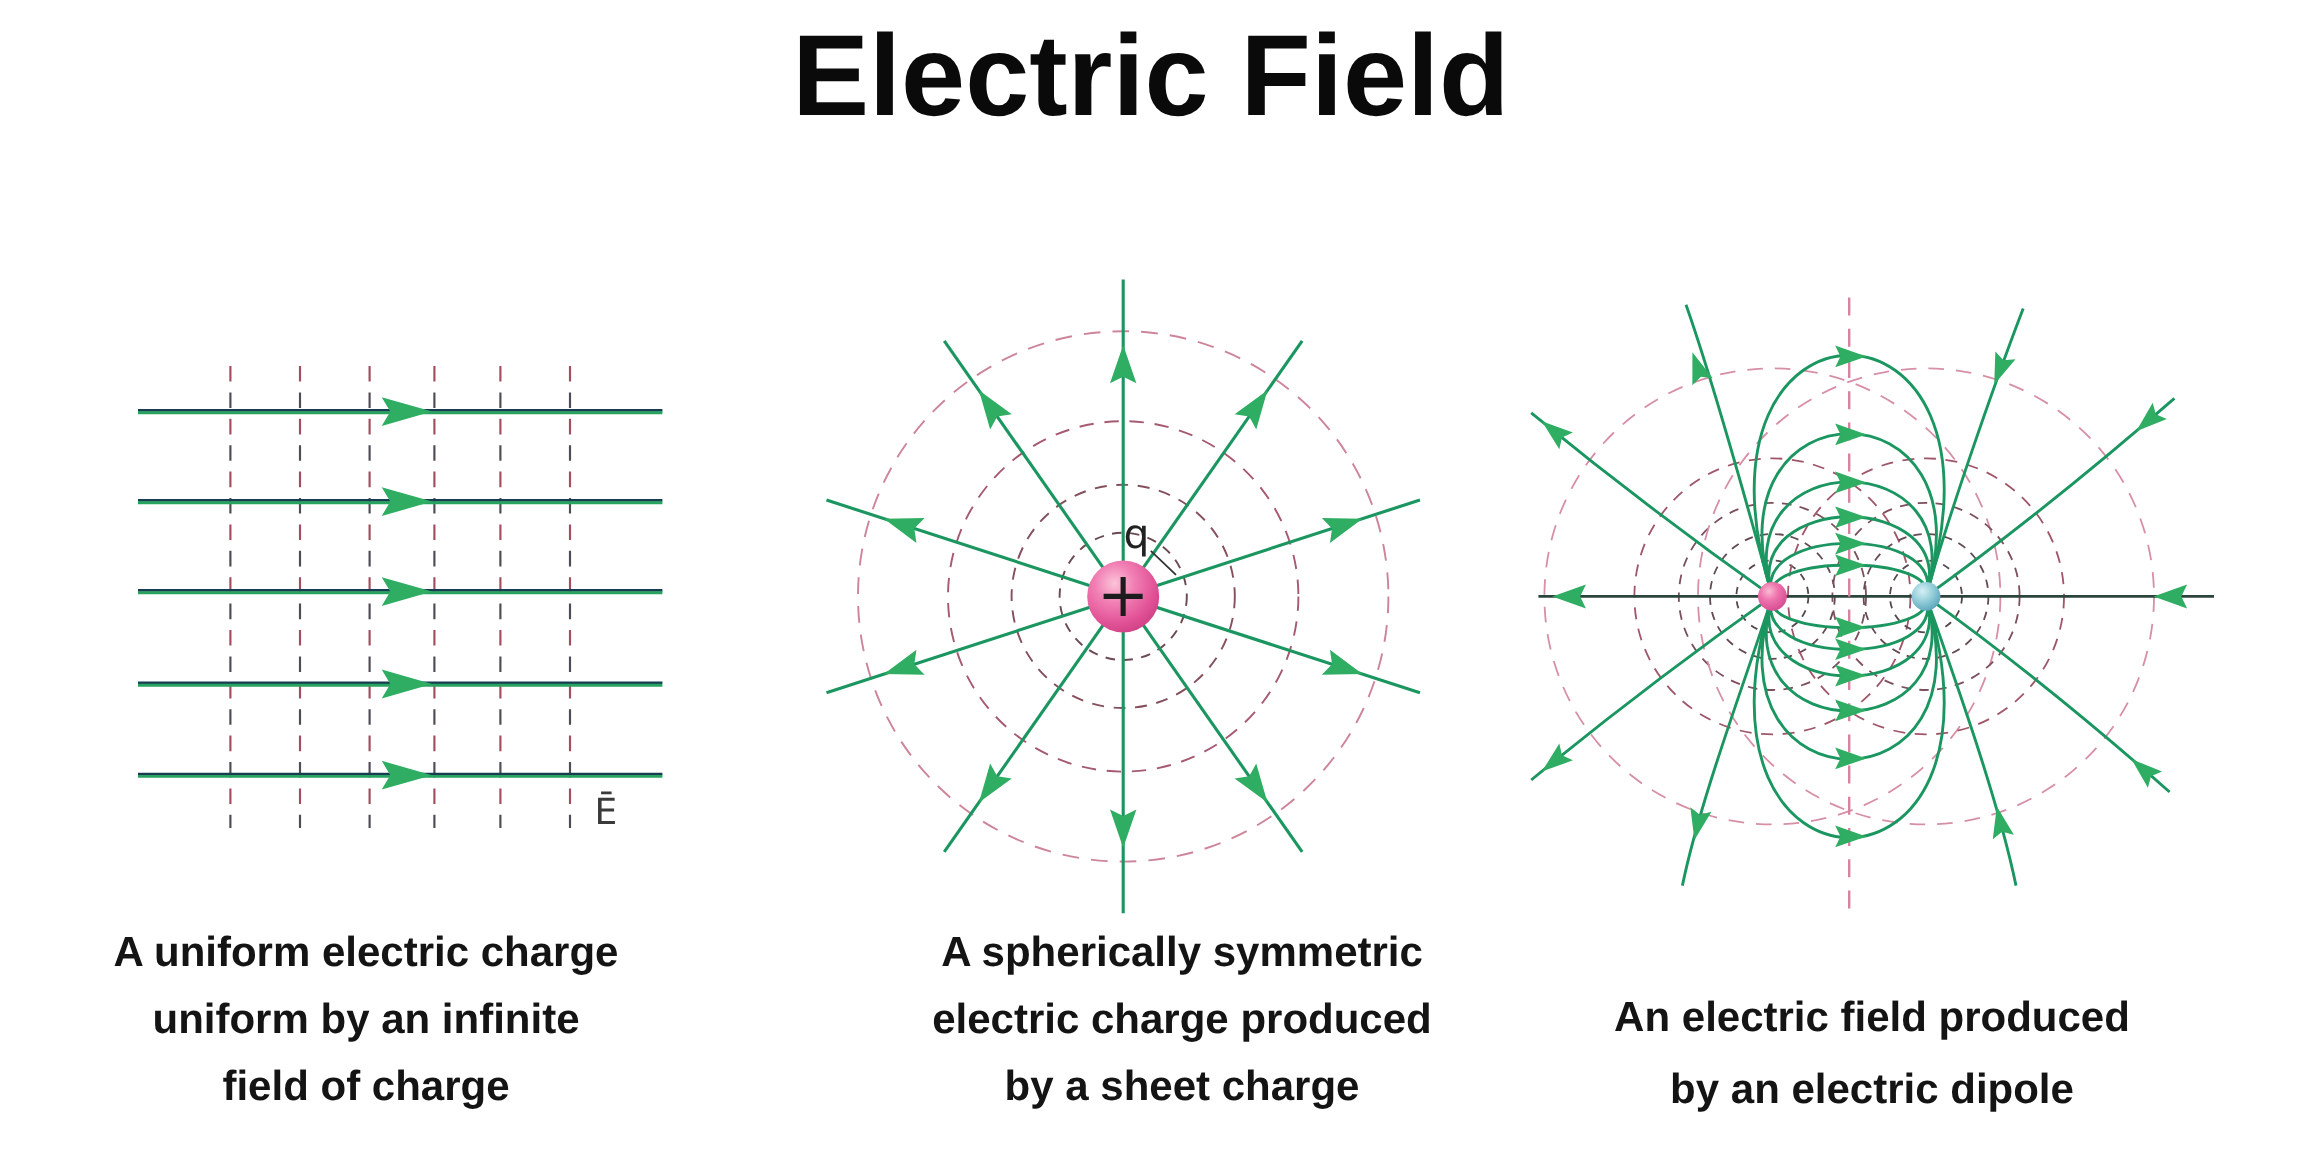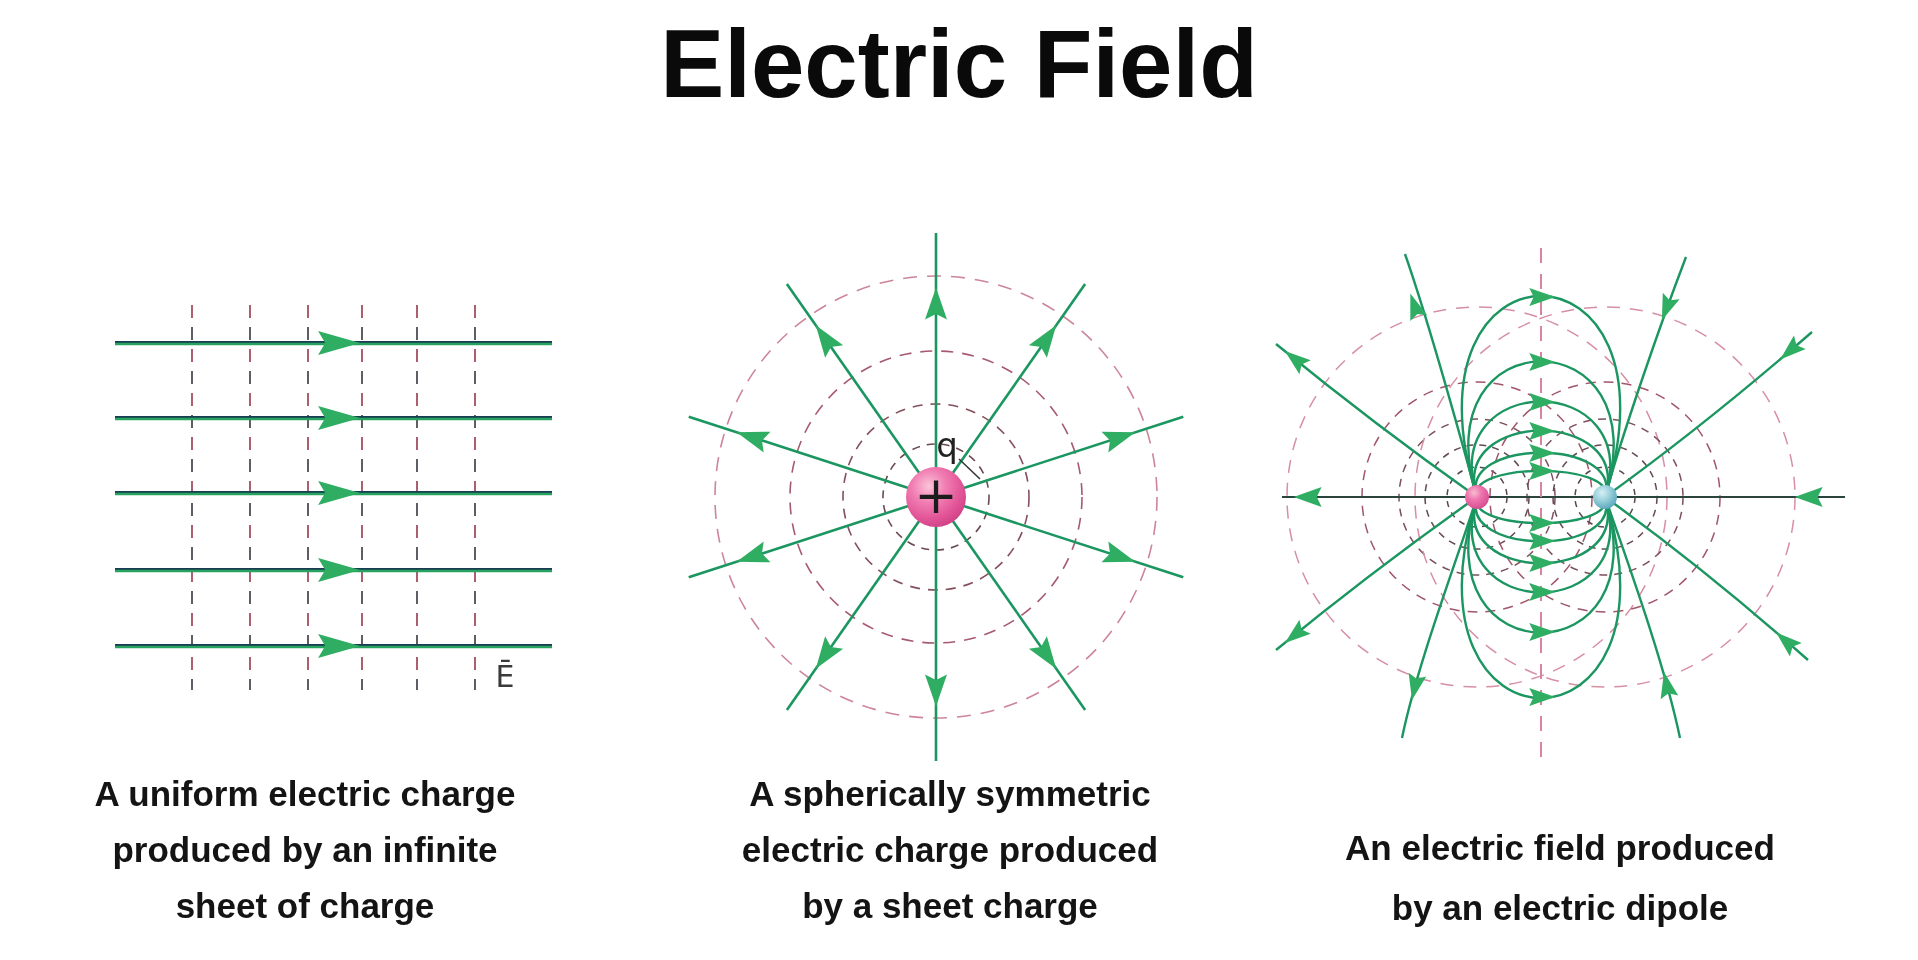--- a/index.html
+++ b/index.html
@@ -8,21 +8,21 @@
   .title{position:absolute;top:14px;left:0;width:100%;text-align:center;
          font-size:96px;font-weight:700;color:#0a0a0a;margin:0;line-height:1.05;}
   .panel{position:absolute;}
   #panel-sheet{left:100px;top:225px;}
   #panel-point{left:656px;top:217px;}
   #panel-dipole{left:1235px;top:185px;}
   .caption{position:absolute;text-align:center;font-weight:700;color:#141414;
            font-size:35px;line-height:56px;}
   .caption span{display:block;}
   #cap-sheet{left:20px;top:766px;width:570px;}
-  #cap-point{left:645px;top:766px;width:610px;}
+  #cap-point{left:680px;top:766px;width:610px;}
   #cap-dipole{left:1265px;top:818px;width:590px;line-height:60px;}
 </style>
 </head>
 <body>
 
 <div class="page">
   <h1 class="title">Electric Field</h1>
 
   <div class="panel" id="panel-sheet"><svg width="480" height="480" viewBox="0 0 480 480">
         <line x1="92" y1="80" x2="92" y2="465" stroke="#a34e5e" stroke-width="1.8" stroke-dasharray="13 31"></line>
@@ -158,22 +158,22 @@
         <polygon points="14.3,0.0 -11.7,9.0 -7.3,0.0 -11.7,-9.0" fill="#2fae63" transform="translate(61,449) rotate(141)"></polygon>
         <polygon points="14.3,0.0 -11.7,9.0 -7.3,0.0 -11.7,-9.0" fill="#2fae63" transform="translate(552,457) rotate(-139)"></polygon>
         <polygon points="15.4,0.0 -12.6,10.0 -7.8,0.0 -12.6,-10.0" fill="#2fae63" transform="translate(74,312) rotate(180)"></polygon>
         <polygon points="15.4,0.0 -12.6,10.0 -7.8,0.0 -12.6,-10.0" fill="#2fae63" transform="translate(575,312) rotate(180)"></polygon>
         <circle cx="242" cy="312" r="12" fill="url(#gradPosSmall)"></circle>
         <circle cx="370" cy="312" r="12" fill="url(#gradNegSmall)"></circle>
       </svg></div>
 
   <div class="caption" id="cap-sheet">
     <span>A uniform electric charge</span>
-    <span>produced by an infinite</span>
-    <span>sheet of charge</span>
+    <span>uniform by an infinite</span>
+    <span>field of charge</span>
   </div>
   <div class="caption" id="cap-point">
     <span>A spherically symmetric</span>
     <span>electric charge produced</span>
     <span>by a sheet charge</span>
   </div>
   <div class="caption" id="cap-dipole">
     <span>An electric field produced</span>
     <span>by an electric dipole</span>
   </div>

